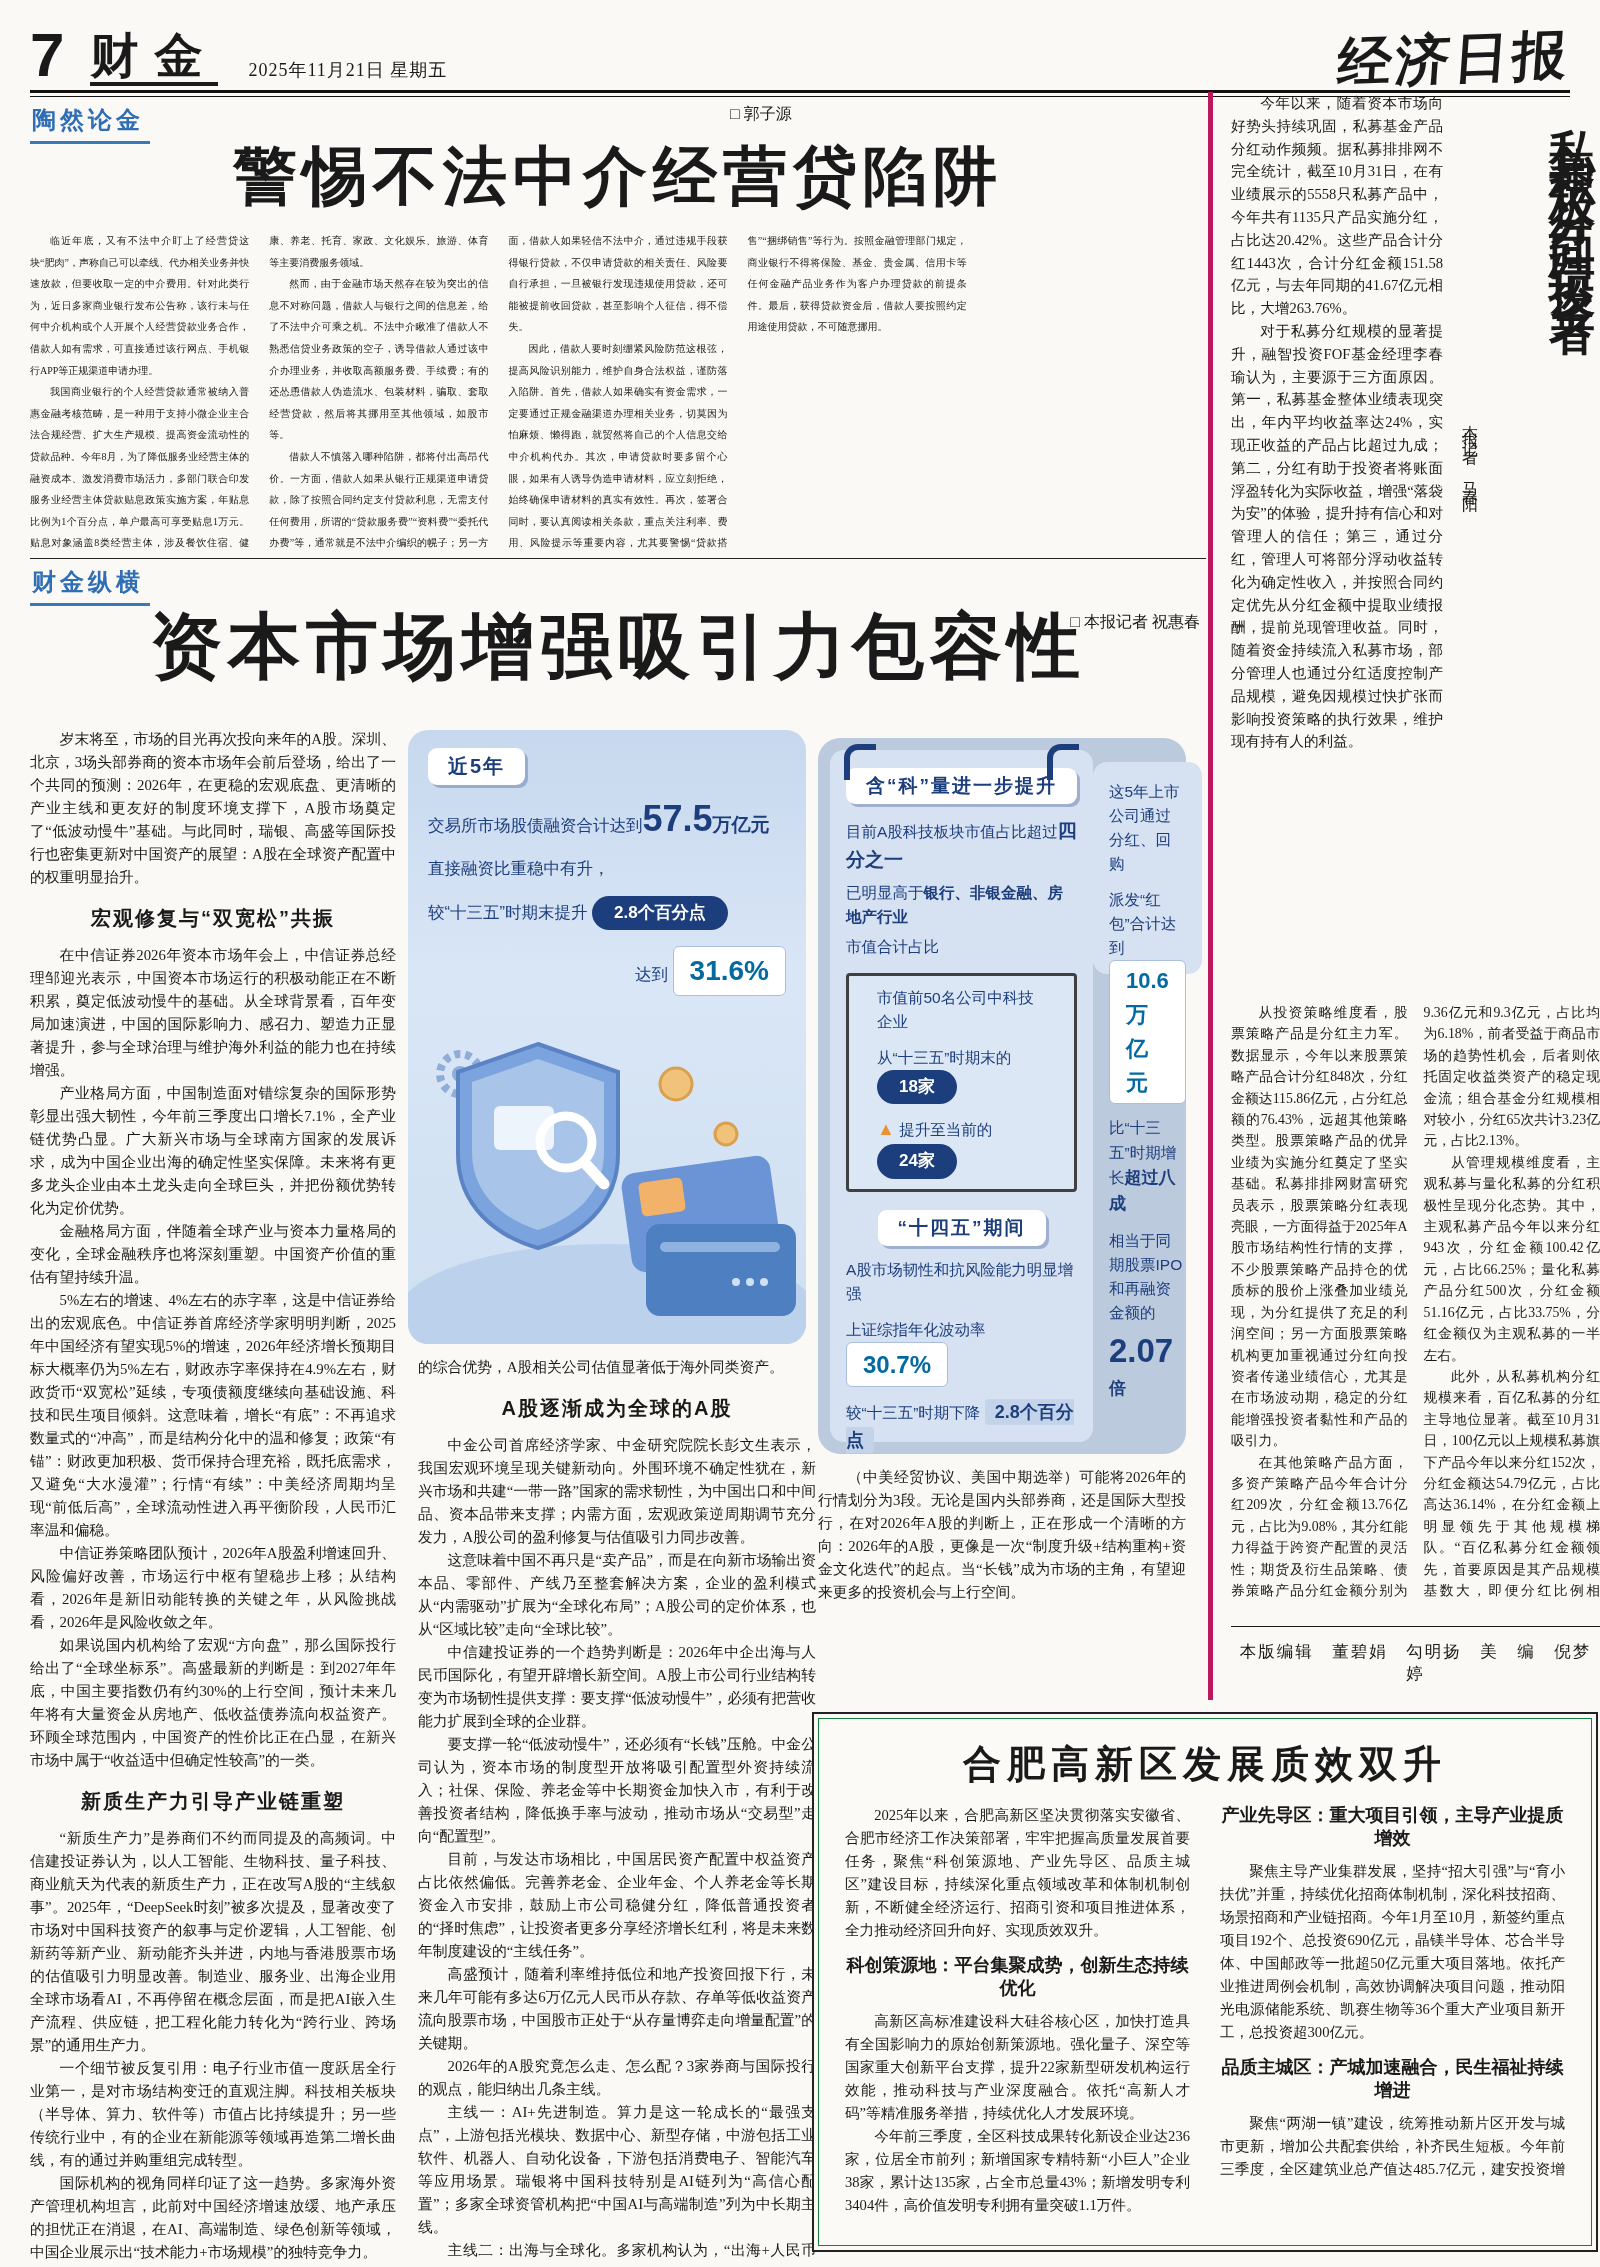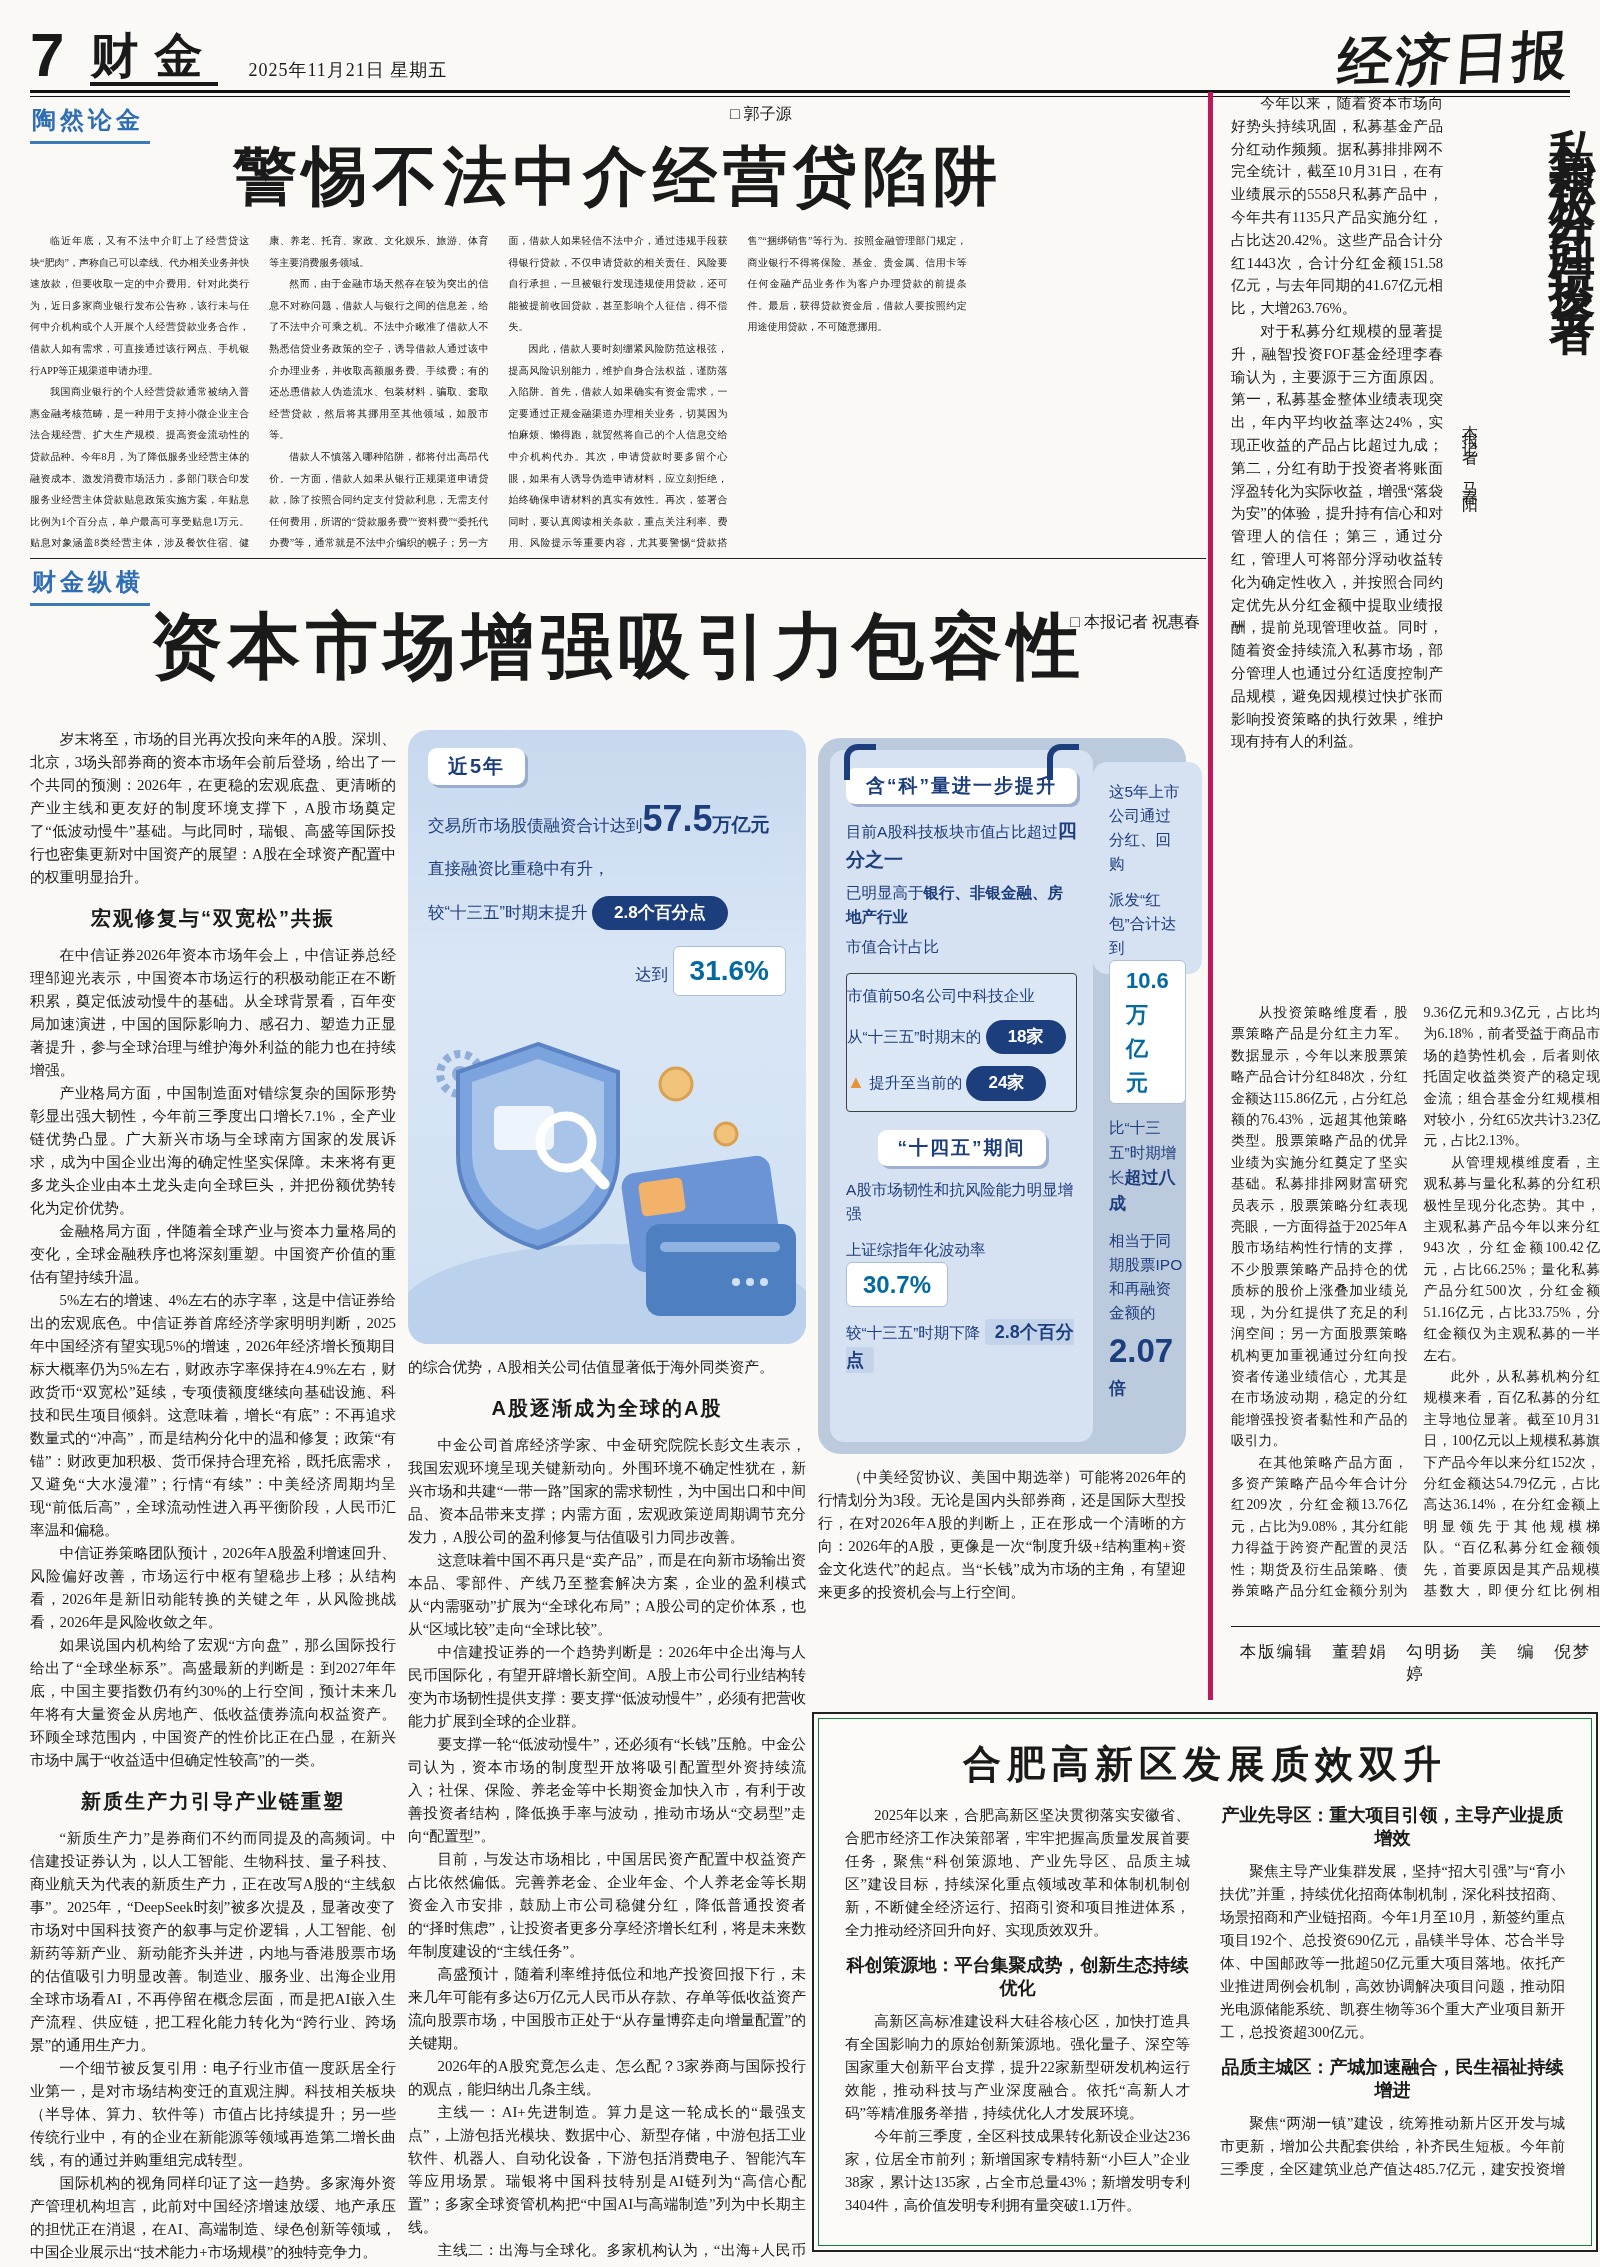--- a/index.html
+++ b/index.html
@@ -30,21 +30,21 @@
   
   .mainstory{position:absolute;left:30px;top:562px;width:1176px;height:1703px;}
   .m-kickerwrap{position:absolute;left:0;top:4px;}
   .m-byline{position:absolute;right:6px;top:50px;font-size:16px;}
   .m-headline{position:absolute;left:58px;top:46px;width:1060px;text-align:center;font-size:72px;font-weight:900;
               letter-spacing:6px;line-height:1.1;}
   .m-col1{position:absolute;left:0;top:166px;width:366px;height:1534px;overflow:hidden;text-align:justify;
           font-size:14.8px;line-height:23px;}
   .subhead{font-family:"Liberation Sans","DejaVu Sans",sans-serif;font-weight:900;font-size:20px;text-align:center;
            text-indent:0;margin:18px 0 14px 0;letter-spacing:2px;}
-  .m-col2{position:absolute;left:378px;top:794px;width:398px;height:906px;overflow:hidden;text-align:justify;
+  .m-col2{position:absolute;left:388px;top:794px;width:398px;height:906px;overflow:hidden;text-align:justify;
           font-size:14.8px;line-height:23px;}
   .m-col2 .caption{text-indent:0;}
   .m-col3{position:absolute;left:788px;top:904px;width:368px;height:240px;overflow:hidden;text-align:justify;
           font-size:14.8px;line-height:23px;}
   
   .ig1{position:absolute;left:378px;top:168px;width:398px;height:614px;border-radius:20px;
        background:linear-gradient(180deg,#c7d8ee 0%,#d9e6f6 40%,#cfe0f2 100%);overflow:hidden;box-sizing:border-box;padding:18px 20px;}
   .ig-tag{display:inline-block;background:#fff;border-radius:9px;box-shadow:3px 3px 0 rgba(90,115,165,.45);
           color:#1d3e7c;font-weight:900;font-size:20px;padding:5px 20px;letter-spacing:2px;
           font-family:"Liberation Sans","DejaVu Sans",sans-serif;}
@@ -61,21 +61,21 @@
        box-sizing:border-box;padding:12px;display:flex;flex-direction:row;}
   .ig2-card{position:relative;background:#d6e1f2;border-radius:14px;padding:18px 16px;box-sizing:border-box;}
   .ig2-card.first{flex:1;}
   .ig2-card.second{margin-top:12px;height:212px;}
   .hook{position:absolute;top:-6px;width:26px;height:30px;border:6px solid #1d3e7c;border-right:none;border-bottom:none;
         border-radius:14px 0 0 0;}
   .hook.left{left:14px;}
   .hook.right{right:14px;transform:scaleX(1);}
   .ig2 .ig-tag{display:block;width:max-content;margin:0 auto;font-size:19px;}
   .ig2line{color:#1d3e7c;font-size:15.5px;margin-top:12px;font-family:"Liberation Sans","DejaVu Sans",sans-serif;line-height:1.55;}
-  .statbox{border:1px solid #404040;border-radius:4px;background:#dce7f5;margin-top:14px;padding:10px 0;}
+  .statbox{border:3px solid #404040;border-radius:4px;background:#dce7f5;margin-top:14px;padding:10px 28px;}
   .tri{color:#e79335;font-size:18px;}
   .em{font-weight:900;font-size:19px;}
   .b{font-weight:900;}
   .hugenum{font-size:33px;font-weight:900;}
   
   .sidebar{position:absolute;left:1208px;top:92px;width:392px;height:1608px;border-left:5px solid #be185d;
            box-sizing:border-box;padding-left:18px;}
   .sb-row1{display:flex;height:900px;}
   .sb-colA{width:212px;text-align:justify;font-size:14.6px;line-height:22.8px;overflow:hidden;}
   .sb-vbyline{writing-mode:vertical-rl;text-orientation:upright;font-size:16px;letter-spacing:8px;height:250px;

